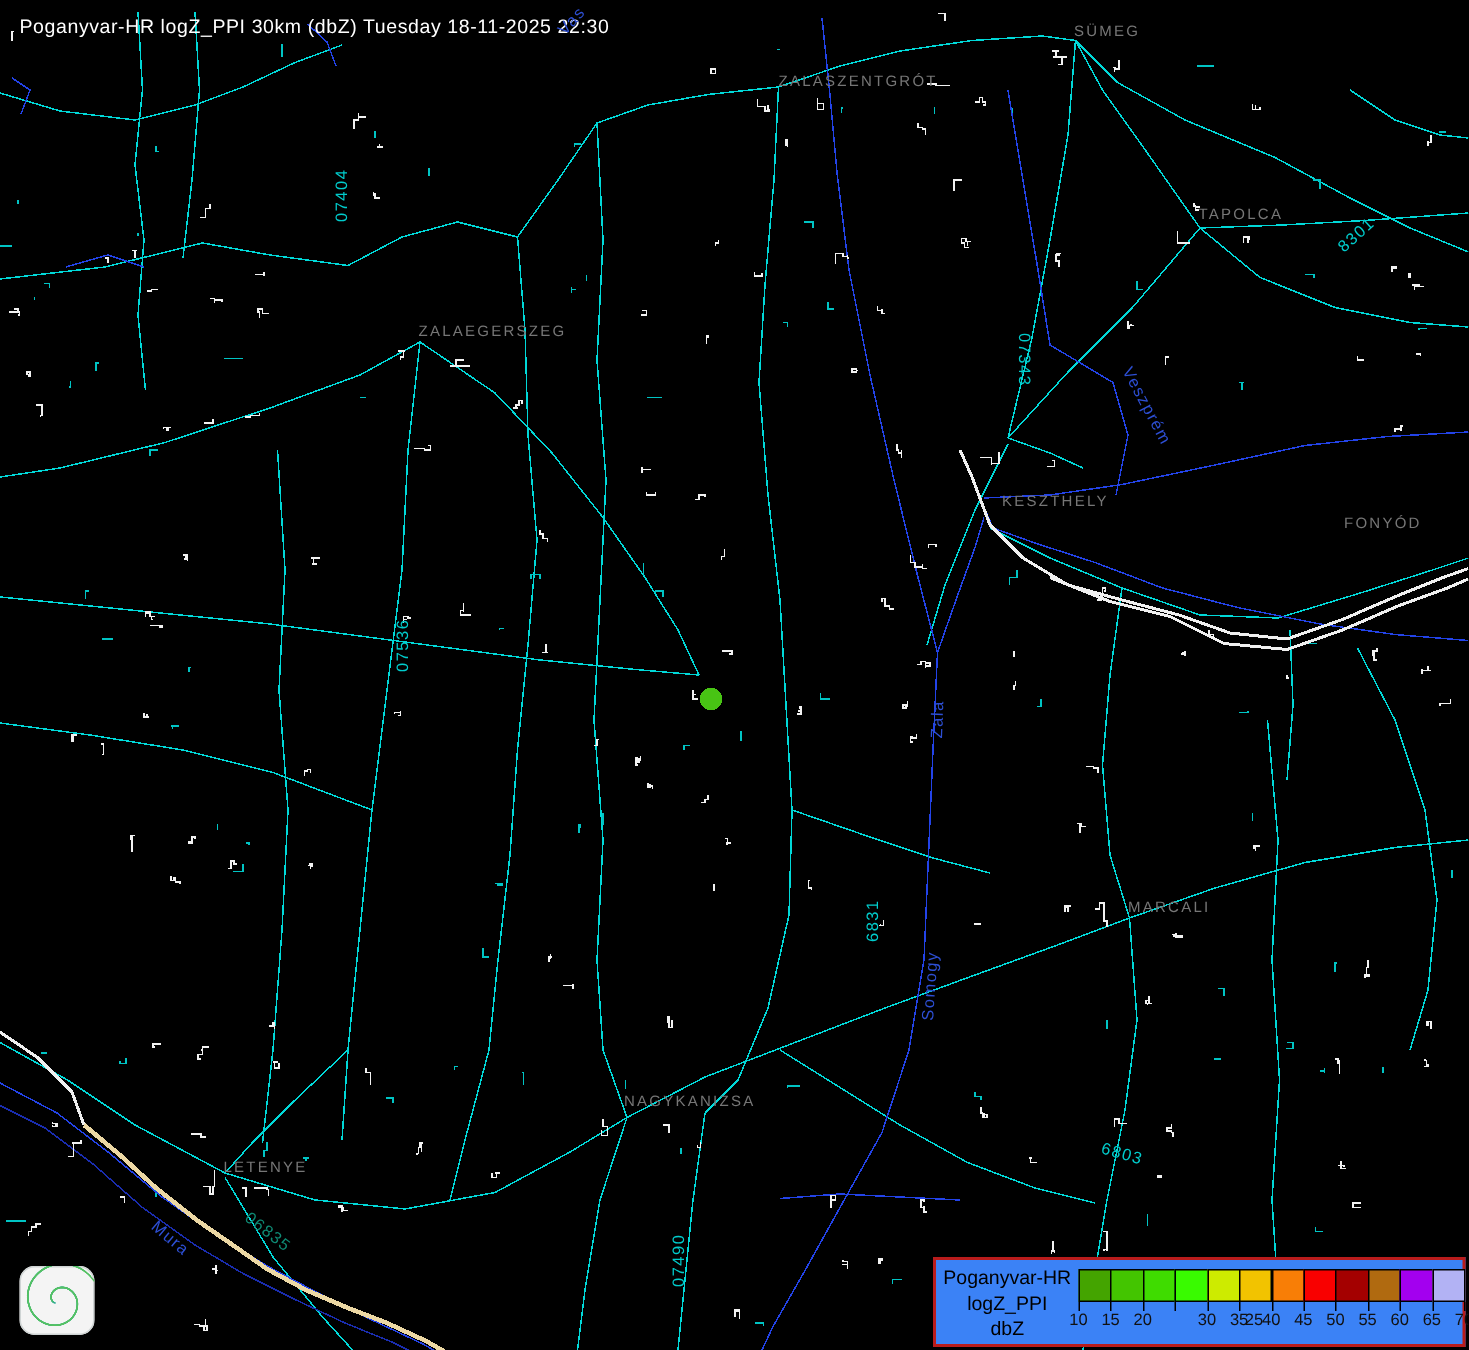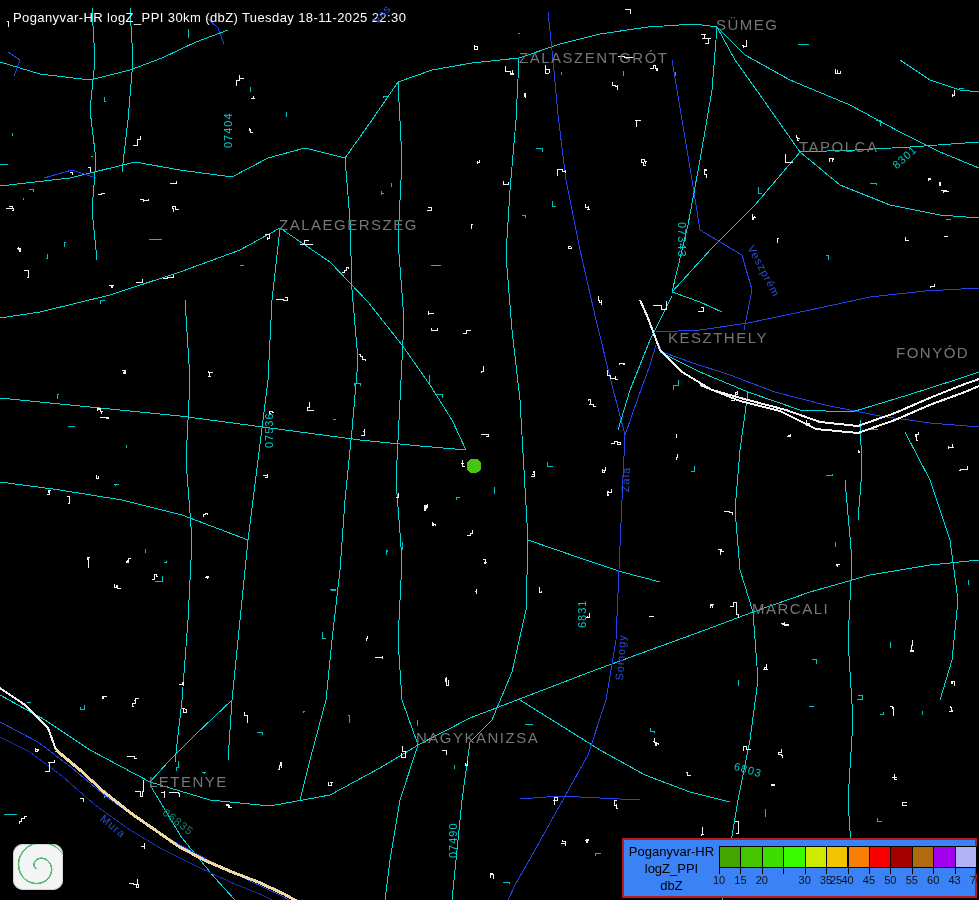--- a/index.html
+++ b/index.html
@@ -1,21 +1,21 @@
 <!DOCTYPE html>
 <html><head>
 <meta charset="utf-8">
 <style>
   html,body{margin:0;padding:0;background:#000;}
   .stage{position:relative;width:979px;height:900px;background:#000;overflow:hidden;
          font-family:"Liberation Sans",sans-serif;}
   .stage svg{position:absolute;left:0;top:0;shape-rendering:crispEdges;}
   #labels{position:absolute;left:0;top:0;width:979px;height:837px;pointer-events:none;}
   .title{position:absolute;left:13px;top:10px;color:#ffffff;font-size:13px;letter-spacing:0.4px;white-space:nowrap;}
-  .city{position:absolute;color:#767676;font-size:15px;letter-spacing:1.5px;white-space:nowrap;}
+  .city{position:absolute;color:#767676;font-size:10px;letter-spacing:1.5px;white-space:nowrap;}
   .roadlbl{position:absolute;font-size:11px;letter-spacing:1px;white-space:nowrap;transform-origin:0 0;}
   .cntylbl{position:absolute;font-size:11px;letter-spacing:1px;white-space:nowrap;transform-origin:0 0;}
   .legend{position:absolute;left:622px;top:838px;width:351px;height:56px;background:#3b82f6;
           border:2px solid #b91c1c;}
   .legend-text{position:absolute;left:0;top:3px;width:95px;text-align:center;color:#000;
                font-size:13px;line-height:17px;}
   .legend-bar{position:absolute;left:95px;top:6px;width:257px;height:52px;}
   .lbox{position:absolute;top:0;height:22px;border:1px solid #000;box-sizing:border-box;}
   .ltick{position:absolute;top:22px;width:1px;height:6px;background:#000;}
   .llab{position:absolute;top:28px;width:28px;margin-left:-14px;text-align:center;color:#111;font-size:11px;}
@@ -391,21 +391,21 @@
         <div class="llab" style="left: 128.5px;">40</div>
         <div class="ltick" style="left: 149.917px;"></div>
         <div class="llab" style="left: 149.917px;">45</div>
         <div class="ltick" style="left: 171.333px;"></div>
         <div class="llab" style="left: 171.333px;">50</div>
         <div class="ltick" style="left: 192.75px;"></div>
         <div class="llab" style="left: 192.75px;">55</div>
         <div class="ltick" style="left: 214.167px;"></div>
         <div class="llab" style="left: 214.167px;">60</div>
         <div class="ltick" style="left: 235.583px;"></div>
-        <div class="llab" style="left: 235.583px;">43</div>
+        <div class="llab" style="left: 235.583px;">65</div>
         <div class="ltick" style="left: 257px;"></div>
         <div class="llab" style="left: 257px;">70</div>
       </div>
   </div>
 
   <div class="logo">
     <svg id="logosvg" width="50" height="46" viewBox="0 0 50 46">
         <path d="M24.2,24.7L23.3,24.5L22.4,24.0L21.7,23.2L21.2,22.1L21.0,20.7L21.2,19.3L21.8,17.8L22.9,16.4L24.4,15.3L26.2,14.5L28.3,14.2L30.6,14.5L32.8,15.3L34.9,16.8L36.6,18.8L37.9,21.3L38.6,24.1L38.5,27.2L37.7,30.3L36.1,33.3L33.8,35.8L30.8,37.9L27.3,39.2L23.4,39.6L19.4,39.1L15.5,37.6L11.9,35.2L9.0,31.9L6.8,27.8L5.6,23.3L5.5,18.4L6.6,13.5L8.9,8.9L12.2,4.9L16.6,1.6L21.7,-0.6L27.3,-1.5L33.1,-1.1" fill="none" stroke="#2fa89c" stroke-width="0.9"></path>
         <path d="M23.6,24.6L22.7,24.2L21.9,23.5L21.3,22.4L21.0,21.2L21.1,19.7L21.6,18.3L22.5,16.8L23.9,15.6L25.6,14.7L27.6,14.3L29.8,14.4L32.1,15.0L34.3,16.3L36.1,18.1L37.6,20.4L38.4,23.2L38.6,26.2L38.1,29.3L36.7,32.4L34.6,35.1L31.8,37.3L28.4,38.8L24.6,39.6L20.7,39.4L16.7,38.2L13.0,36.0L9.8,33.0L7.4,29.2L5.9,24.7L5.4,19.9L6.1,15.0L8.0,10.3L11.1,6.1L15.1,2.5L20.0,-0.0L25.5,-1.4L31.3,-1.4L37.0,-0.1" fill="none" stroke="#35ad90" stroke-width="0.9"></path>
         <path d="M23.0,24.4L22.2,23.7L21.5,22.8L21.1,21.6L21.0,20.2L21.4,18.7L22.2,17.3L23.4,16.0L25.0,15.0L27.0,14.4L29.1,14.3L31.4,14.7L33.6,15.8L35.6,17.5L37.2,19.7L38.2,22.3L38.7,25.3L38.3,28.4L37.2,31.4L35.4,34.3L32.8,36.7L29.5,38.4L25.9,39.4L21.9,39.5L17.9,38.7L14.1,36.8L10.8,34.0L8.1,30.4L6.3,26.2L5.5,21.5L5.8,16.6L7.3,11.8L10.0,7.3L13.7,3.6L18.4,0.7L23.7,-1.1L29.4,-1.5L35.2,-0.6L40.8,1.7" fill="none" stroke="#3cb383" stroke-width="0.9"></path>

